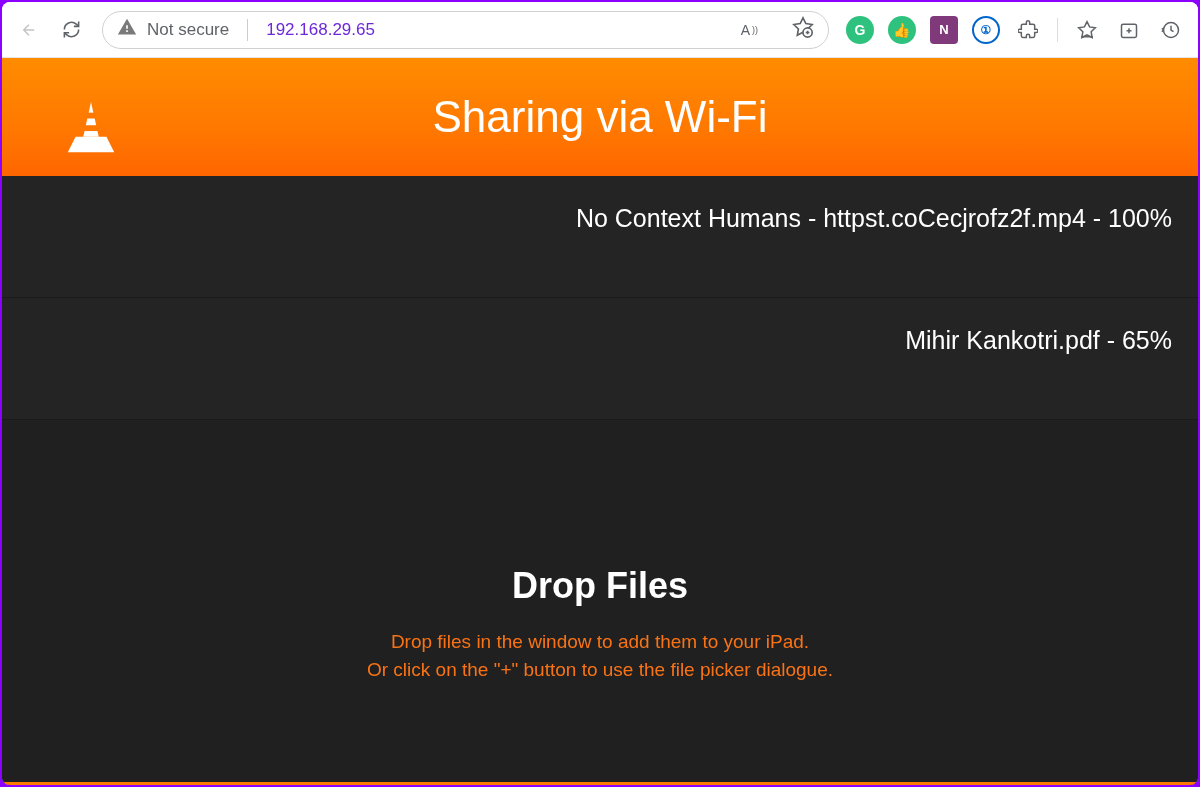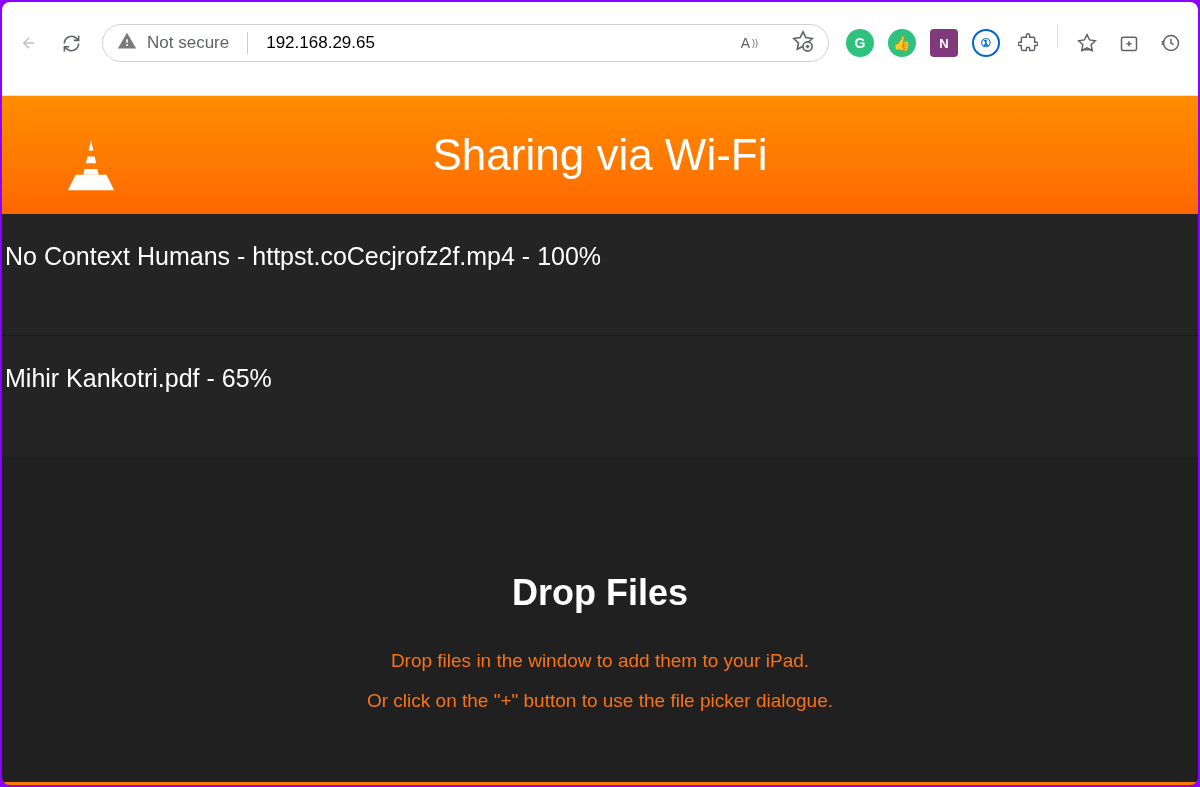--- a/index.html
+++ b/index.html
@@ -16,28 +16,27 @@
       height: 100%;
       background: #fff;
       border-radius: 8px;
       overflow: hidden;
       display: flex;
       flex-direction: column;
     }
 
     
     .toolbar {
-      height: 72px;
+      height: 56px;
       background: #fff;
       display: flex;
-      align-items: flex-start;
+      align-items: center;
       padding: 0 8px;
       gap: 4px;
       border-bottom: 1px solid #e5e5e5;
-      margin-top: 22px;
     }
     .tb-btn {
       width: 38px;
       height: 38px;
       display: flex;
       align-items: center;
       justify-content: center;
       border-radius: 6px;
       color: #5f6368;
       cursor: pointer;
@@ -93,32 +92,32 @@
       top: 50%;
       transform: translate(-50%, -50%);
       white-space: nowrap;
     }
     .vlc-cone { position: absolute; left: 60px; bottom: 8px; }
 
     .file-row {
       background: #242424;
       color: #fff;
       font-size: 25px;
-      padding: 28px 3px 64px;
+      padding: 28px 26px 64px;
       border-bottom: 1px solid #1a1a1a;
+      text-align: right;
     }
     .drop-zone {
       flex: 1;
       background: #202020;
       display: flex;
       flex-direction: column;
       align-items: center;
       justify-content: center;
       padding-top: 50px;
-      gap: 12px;
     }
     .drop-zone h2 {
       color: #fff;
       font-size: 36px;
       font-weight: 700;
       margin-bottom: 24px;
     }
     .drop-zone p {
       color: #f97316;
       font-size: 19px;
@@ -147,21 +146,21 @@
     </div>
 
     <div class="addrbar">
       <span>
         <svg width="20" height="20" viewBox="0 0 24 24" fill="#7a7a7a">
             <path d="M1 21h22L12 2 1 21zm12-3h-2v-2h2v2zm0-4h-2v-4h2v4z"></path>
           </svg>
       </span>
       <span class="notsecure">Not secure</span>
       <span class="sep"></span>
-      <span style="color:#000000;">192.168.29.65</span>
+      <span style="color:#6d28d9;">192.168.29.65</span>
       <span class="spacer"></span>
       <span class="ainner">A<sup style="font-size:9px;">))</sup></span>
       <span style="width:14px;"></span>
       <span>
         <svg width="22" height="22" viewBox="0 0 24 24" fill="none" stroke="#5f6368" stroke-width="1.8">
             <path d="M12 2l3.09 6.26L22 9.27l-5 4.87 1.18 6.88L12 17.77l-6.18 3.25L7 14.14 2 9.27l6.91-1.01L12 2z"></path>
             <circle cx="17" cy="18" r="5" fill="#fff" stroke="#5f6368"></circle>
             <path d="M17 16v4M15 18h4" stroke="#5f6368"></path>
           </svg>
       </span>

